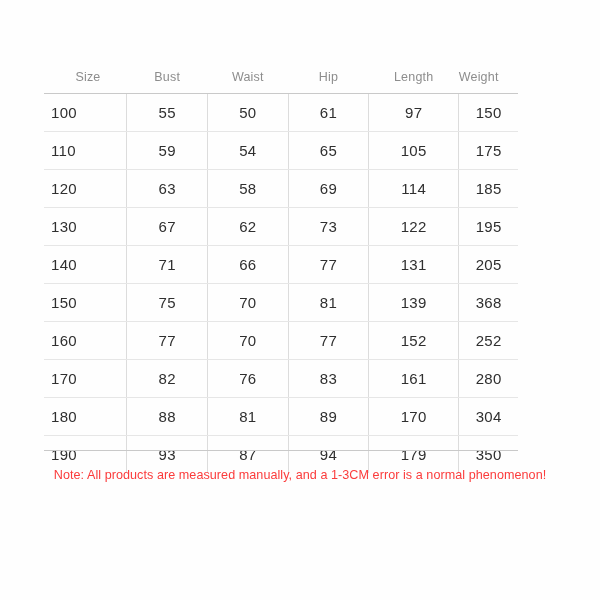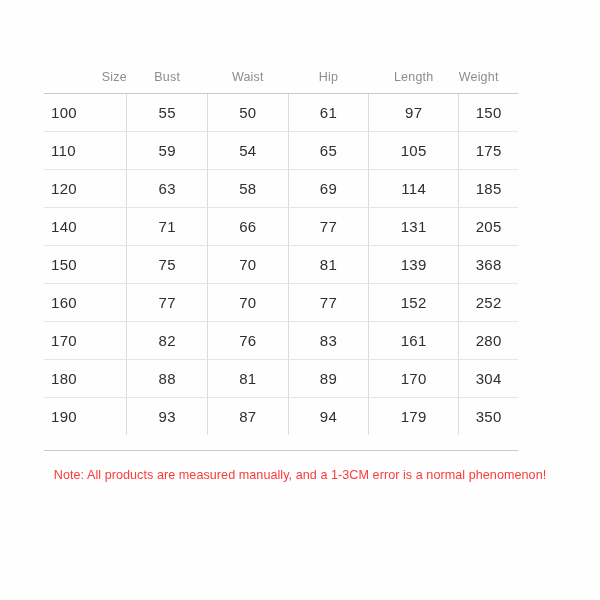--- a/index.html
+++ b/index.html
@@ -47,21 +47,21 @@
   table.size-chart thead th {
     font-size: 12.5px;
     font-weight: normal;
     color: #8d8d8d;
     padding: 0 0 9px 0;
     text-align: center;
     letter-spacing: 0.2px;
     border-bottom: 1.3px solid #c9c9c9;
     vertical-align: bottom;
   }
-  table.size-chart thead th.h-size   { text-align: right;  padding-left: 5px; }
+  table.size-chart thead th.h-size   { text-align: center;  padding-left: 5px; }
   table.size-chart thead th.h-weight { text-align: left; }
 
   table.size-chart tbody td {
     font-size: 15px;
     color: #2f2f2f;
     height: 35px;
     text-align: center;
     border-bottom: 1px solid #e6e6e6;
     border-right: 1px solid #dcdcdc;
     letter-spacing: 0.3px;
@@ -144,20 +144,28 @@
           </tr>
           <tr>
             <td class="col-size">120</td>
             <td class="col-bust">63</td>
             <td class="col-waist">58</td>
             <td class="col-hip">69</td>
             <td class="col-length">114</td>
             <td class="col-weight">185</td>
           </tr>
           <tr>
+            <td class="col-size">130</td>
+            <td class="col-bust">67</td>
+            <td class="col-waist">62</td>
+            <td class="col-hip">73</td>
+            <td class="col-length">122</td>
+            <td class="col-weight">195</td>
+          </tr>
+          <tr>
             <td class="col-size">140</td>
             <td class="col-bust">71</td>
             <td class="col-waist">66</td>
             <td class="col-hip">77</td>
             <td class="col-length">131</td>
             <td class="col-weight">205</td>
           </tr>
           <tr>
             <td class="col-size">150</td>
             <td class="col-bust">75</td>

